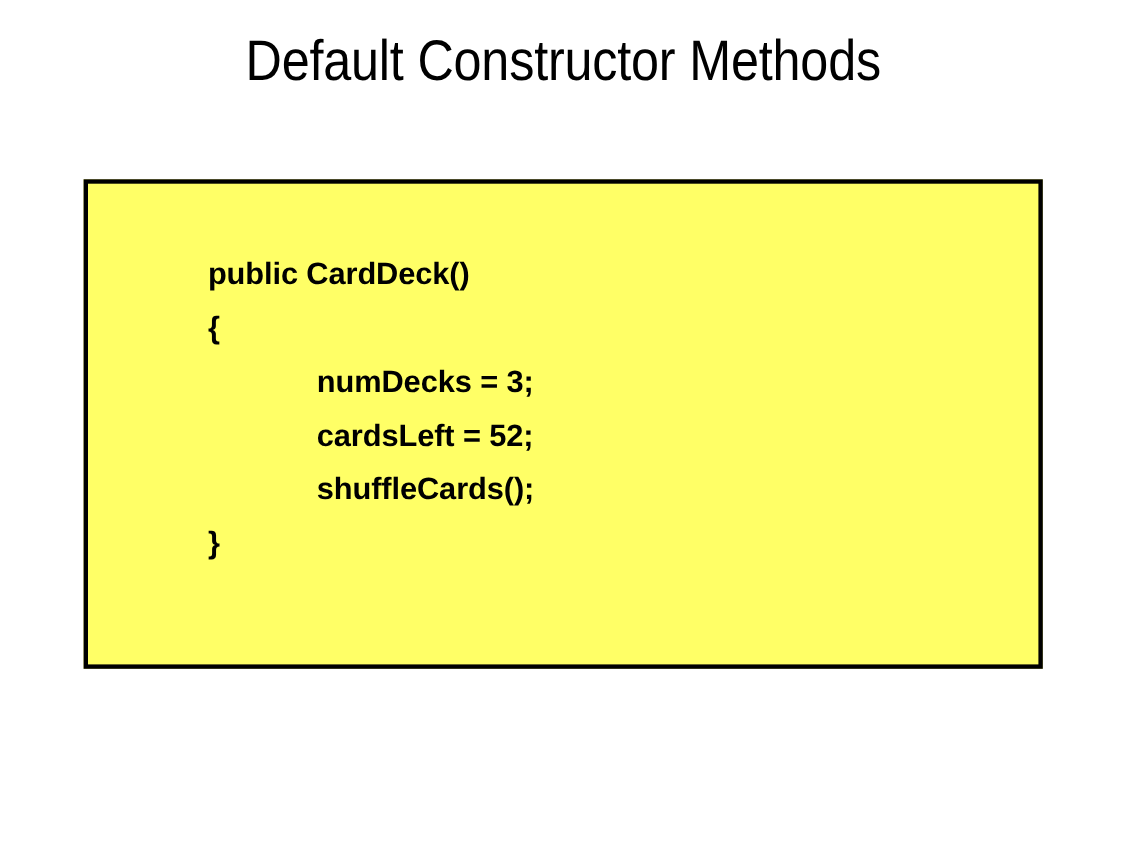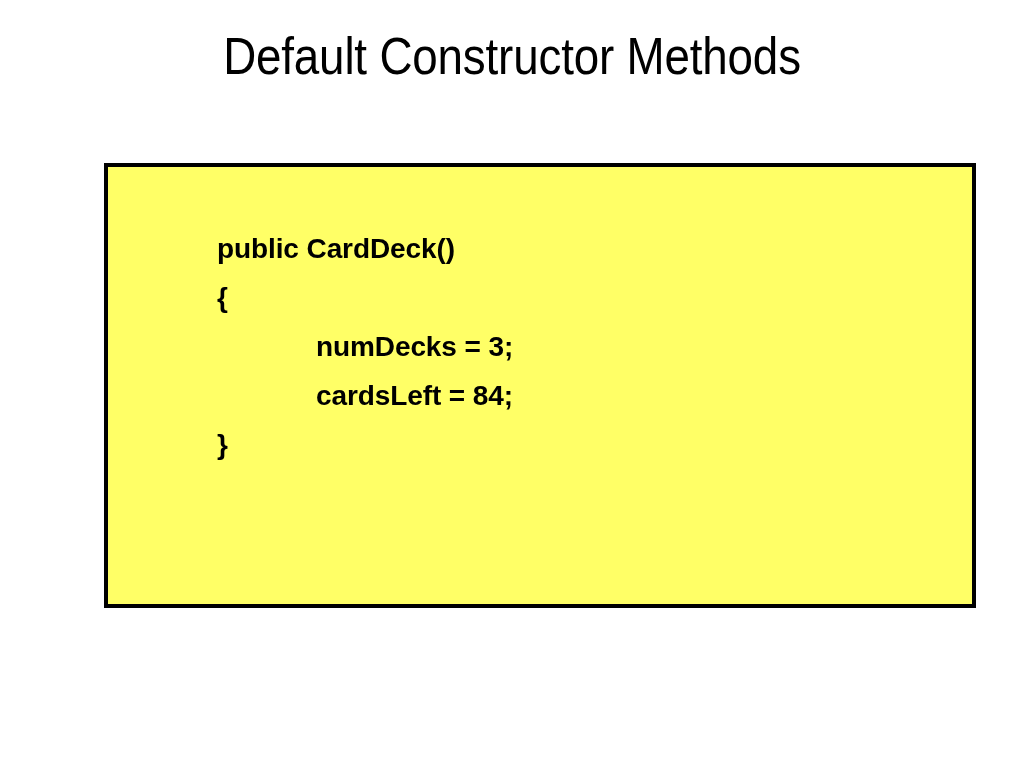--- a/index.html
+++ b/index.html
@@ -79,23 +79,24 @@
     padding-left: 99px;
   }
 </style>
 </head>
 <body>
 
 <div id="slide" style="background: rgb(255, 255, 255);">
 
   <div id="slide-title" style="color: rgb(0, 0, 0);">Default Constructor Methods</div>
 
-  <div id="code-box" style="background: rgb(255, 255, 102); border-color: rgb(0, 0, 0); color: rgb(0, 0, 0); margin-left: 28px;">
+  <div id="code-box" style="background: rgb(255, 255, 102); border-color: rgb(0, 0, 0); color: rgb(0, 0, 0);">
     <ul id="code-listing">
         <li class="code-line">public CardDeck()</li>
         <li class="code-line">{</li>
         <li class="code-line indent-1">numDecks = 3;</li>
-        <li class="code-line indent-1">cardsLeft = 84;</li>
+        <li class="code-line indent-1">cardsLeft = 52;</li>
+        <li class="code-line indent-1">shuffleCards();</li>
         <li class="code-line">}</li>
       </ul>
   </div>
 
 </div>
 
 </body></html>

